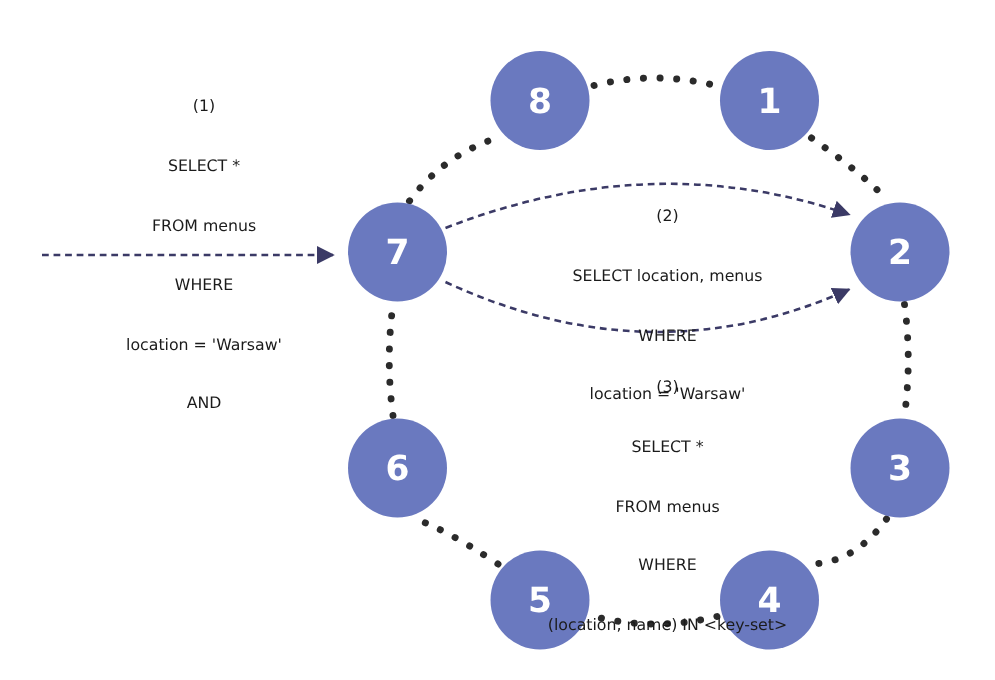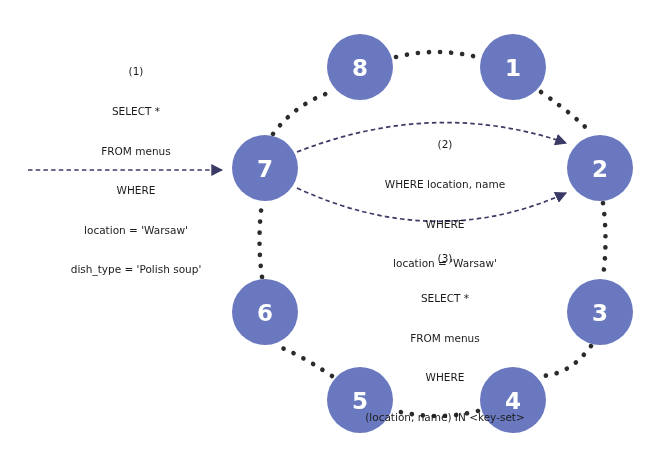--- a/index.html
+++ b/index.html
@@ -144,26 +144,26 @@
 
     </g>
   </svg>
 
   <div class="query-block" style="left: 28px; top: 39px; width: 216px;">
     <span class="q-line">(1)</span>
     <span class="q-line">SELECT *</span>
     <span class="q-line">FROM menus</span>
     <span class="q-line">WHERE</span>
     <span class="q-line">location = 'Warsaw'</span>
-    <span class="q-line">dish_type = 'Polish soup'</span>
+    <span class="q-line">AND</span>
   </div>
 
   <div class="query-block" style="left: 345px; top: 112px; width: 200px;">
     <span class="q-line">(2)</span>
-    <span class="q-line">WHERE location, name</span>
+    <span class="q-line">SELECT location, menus</span>
     <span class="q-line">WHERE</span>
     <span class="q-line">location = 'Warsaw'</span>
   </div>
 
   <div class="query-block" style="left: 333px; top: 226px; width: 224px;">
     <span class="q-line">(3)</span>
     <span class="q-line">SELECT *</span>
     <span class="q-line">FROM menus</span>
     <span class="q-line">WHERE</span>
     <span class="q-line">(location, name) IN &lt;key-set&gt;</span>

